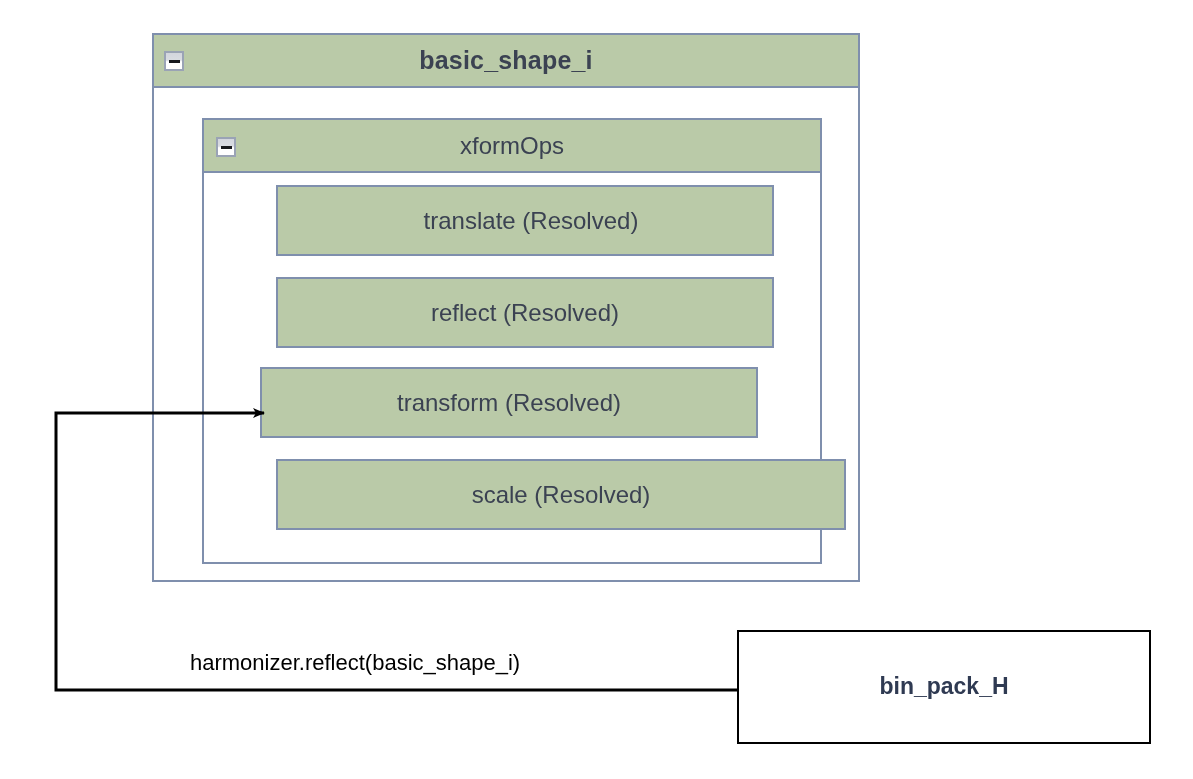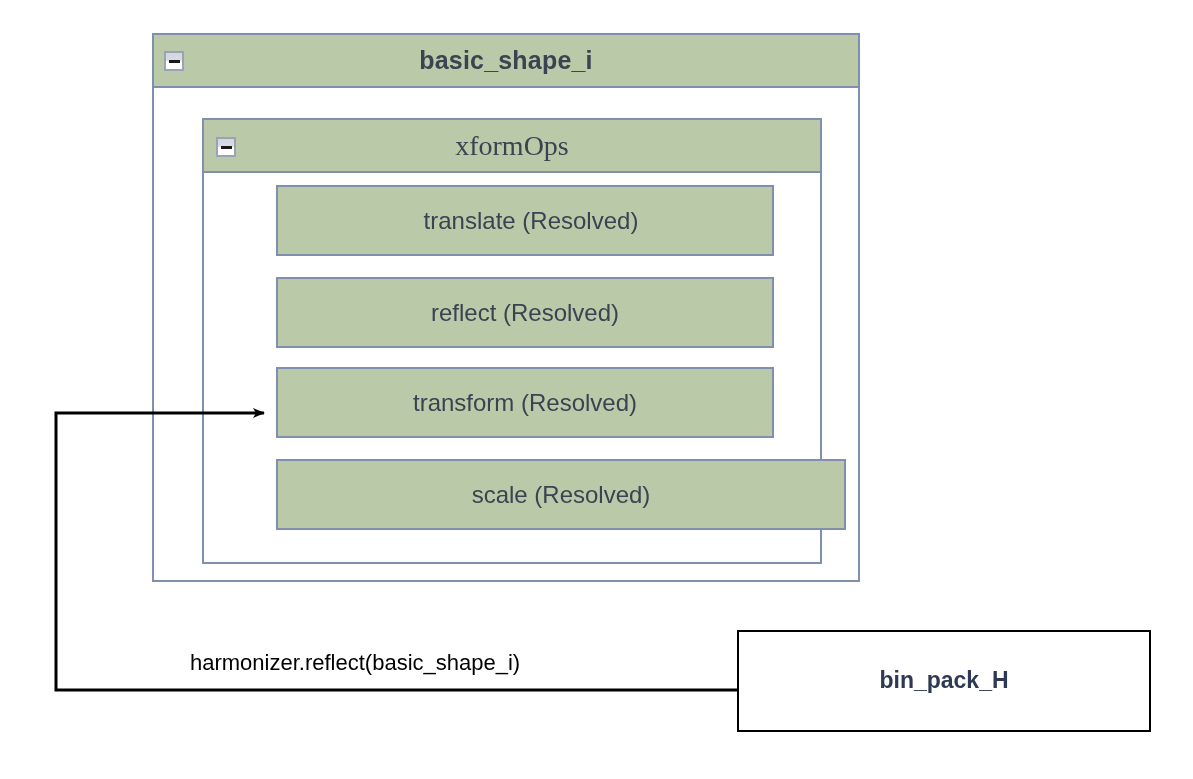--- a/index.html
+++ b/index.html
@@ -59,23 +59,22 @@
     pointer-events: none;
   }
 
   .hdr-title.outer {
     font-size: 25px;
     font-weight: bold;
     letter-spacing: 0.2px;
   }
 
   .hdr-title.inner {
-    font-size: 28px;
+    font-size: 24px;
     font-weight: normal;
-    font-family: Liberation Serif, serif;
   }
 
   
   .toggle {
     position: absolute;
     box-sizing: border-box;
     width: 20px;
     height: 20px;
     border: 2px solid #9aa3b5;
     background: linear-gradient(to bottom, #d3d6dd 0%, #d9dce2 45%, #ffffff 55%, #ffffff 100%);
@@ -168,32 +167,32 @@
       </div>
 
       <div class="node leaf" style="left:72px; top:65px; width:498px; height:71px;padding-left:12px;">
         <span class="leaf-label">translate (Resolved)</span>
       </div>
 
       <div class="node leaf" style="left:72px; top:157px; width:498px; height:71px;">
         <span class="leaf-label">reflect (Resolved)</span>
       </div>
 
-      <div class="node leaf" style="left:72px; top:247px; width:498px; height:71px;">
+      <div class="node leaf" style="left:56px; top:247px; width:498px; height:71px;">
         <span class="leaf-label">transform (Resolved)</span>
       </div>
 
       <div class="node leaf" style="left:72px; top:339px; width:570px; height:71px;">
         <span class="leaf-label">scale (Resolved)</span>
       </div>
 
     </div>
   </div>
 
-  <div class="extbox" style="left:737px; top:630px; width:414px; height:102px;">
+  <div class="extbox" style="left:737px; top:630px; width:414px; height:114px;">
     <div class="l1">bin_pack_H</div>
   </div>
 
   <svg class="edges" viewBox="0 0 1193 779" preserveAspectRatio="none">
     <defs>
       <marker id="arrowhead" markerWidth="12" markerHeight="10" refX="11" refY="5" orient="auto" markerUnits="userSpaceOnUse">
         <path d="M0,0 L12,5 L0,10 L3,5 z" fill="#000000"></path>
       </marker>
     </defs>
     <path d="M 737,690 L 56,690 L 56,413 L 264,413" fill="none" stroke="#000000" stroke-width="3" marker-end="url(#arrowhead)"></path>

